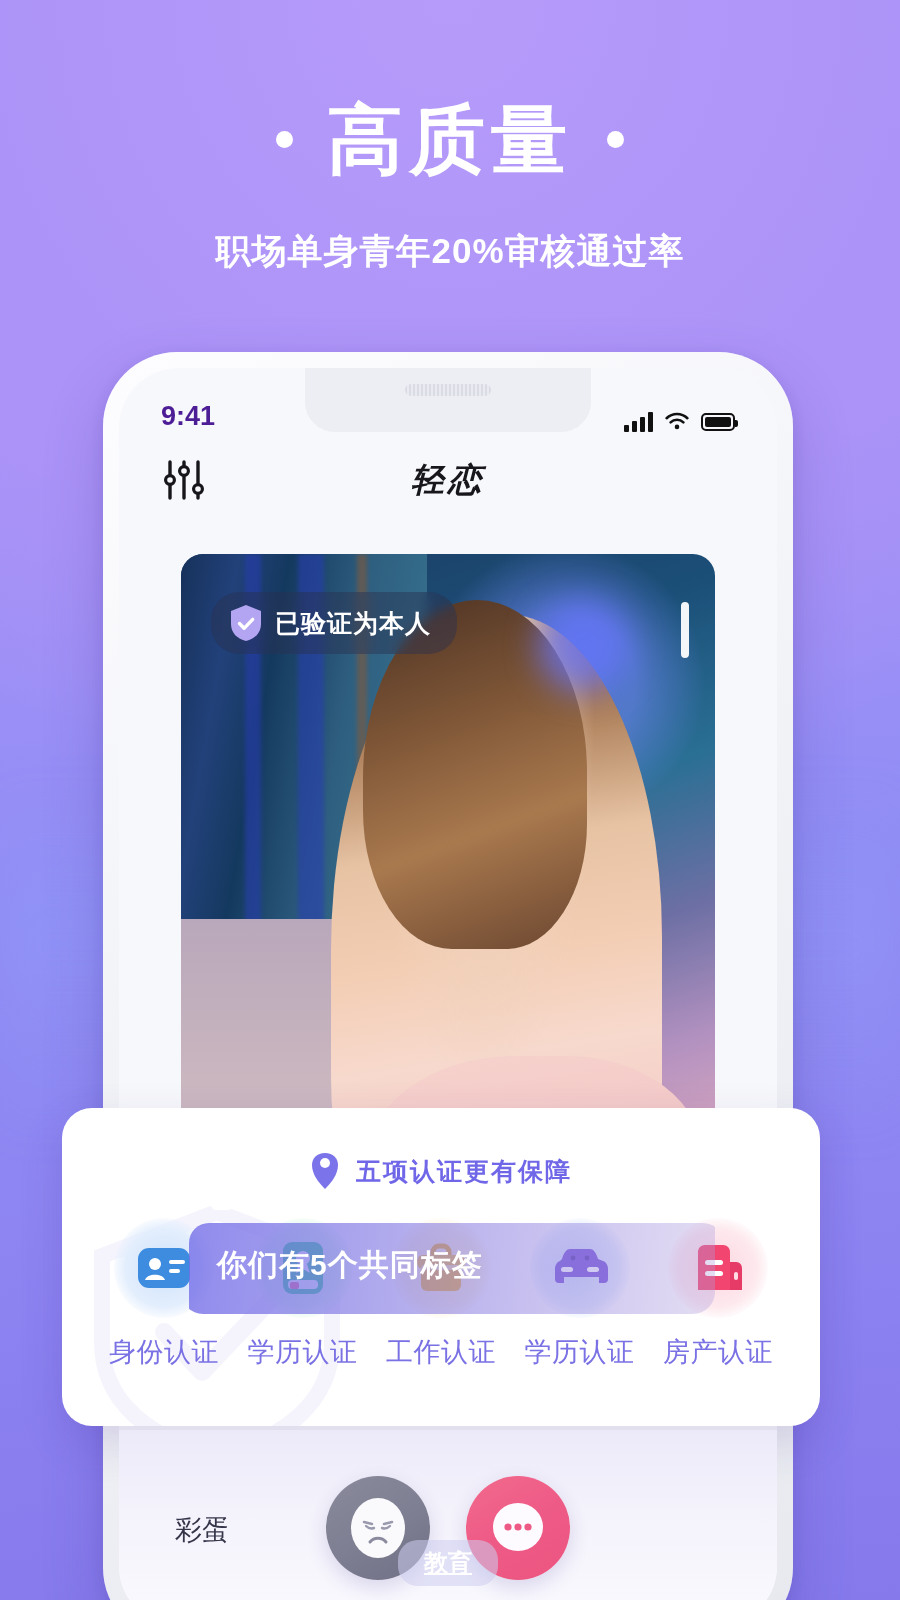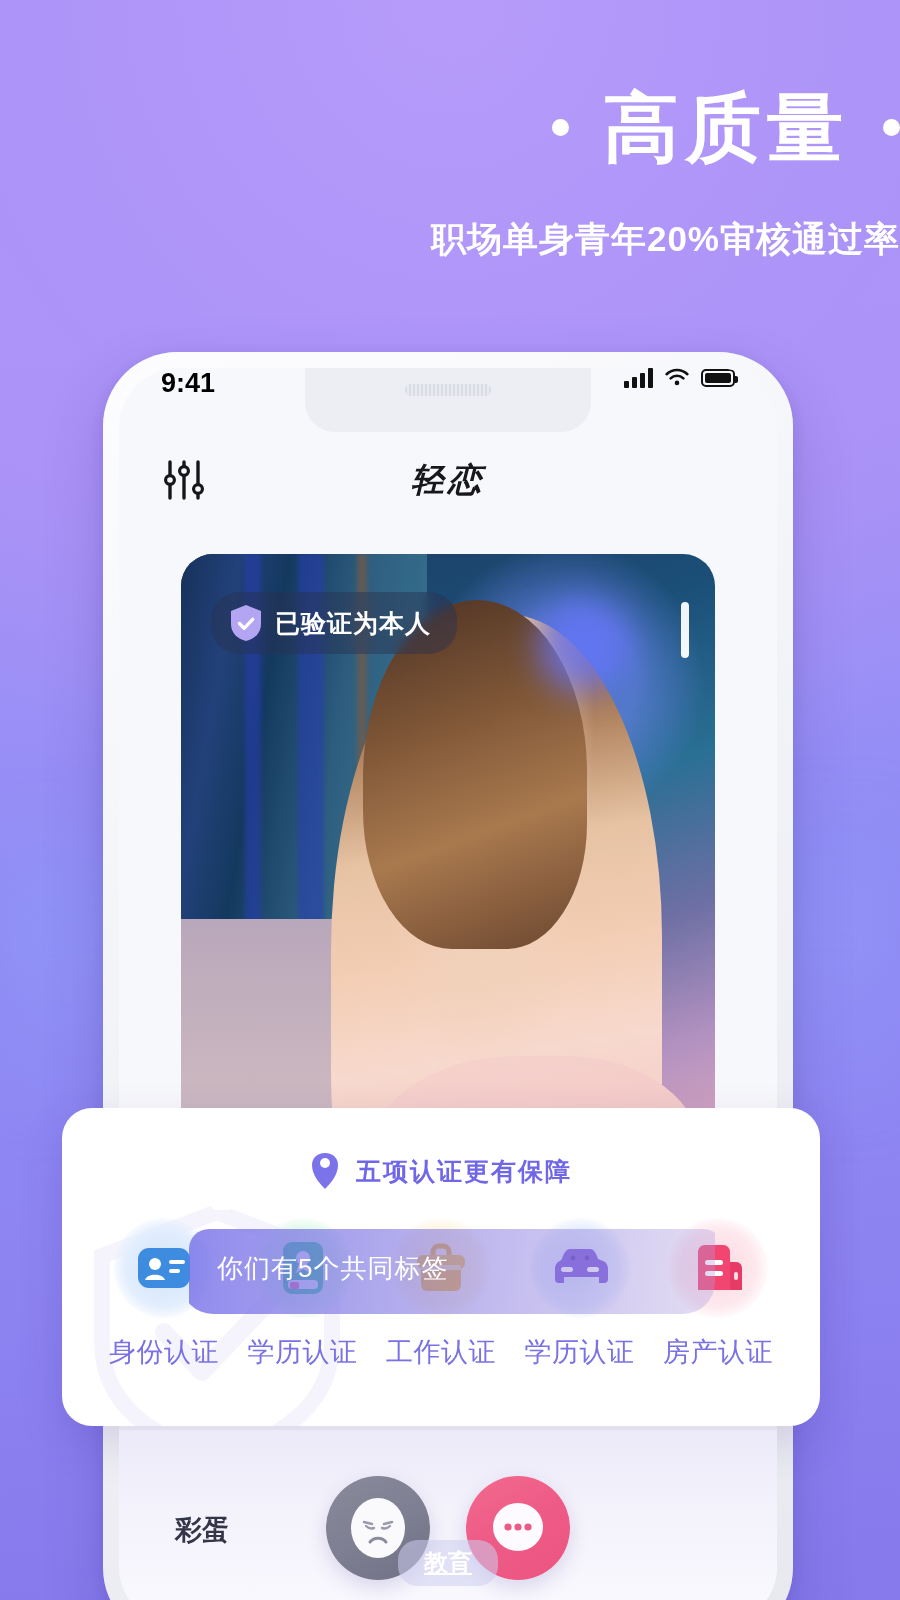--- a/index.html
+++ b/index.html
@@ -17,21 +17,21 @@
       radial-gradient(120% 70% at 50% 0%, #b69bfa 0%, #ac93f7 45%, rgba(172,147,247,0) 75%),
       linear-gradient(176deg, #b097f8 0%, #a892f7 28%, #8f8df5 55%, #8e86f2 72%, #8a7eef 88%, #8579ec 100%);
   }
   .bg-sheen {
     position:absolute; left:0; right:0; top:780px; height:360px;
     background:linear-gradient(180deg, rgba(160,170,255,0) 0%, rgba(150,160,252,.30) 45%, rgba(160,150,250,0) 100%);
     filter:blur(22px);
   }
 
   
-  .hero { position:absolute; left:0; right:0; top:88px; text-align:right; }
+  .hero { position:absolute; left:0; right:0; top:100px; text-align:center; }
   .hero-title {
     font-size:76px; font-weight:bold; color:#fff; letter-spacing:6px;
     line-height:1.05; white-space:nowrap;
     display:inline-flex; align-items:center; gap:34px;
   }
   .hero-dot { width:17px; height:17px; border-radius:50%; background:#fff; display:inline-block; }
   .hero-sub {
     margin-top:48px; font-size:35px; font-weight:bold; color:#fff;
     letter-spacing:1px;
   }
@@ -55,22 +55,22 @@
   }
   .speaker {
     position:absolute; left:50%; transform:translateX(-50%); top:16px;
     width:86px; height:12px; border-radius:7px;
     background:repeating-linear-gradient(90deg,#d9dce4 0 2px,#e9ebf1 2px 4px);
   }
 
   
   .statusbar {
     position:absolute; top:0; left:0; right:0; height:64px; z-index:7;
-    display:flex; align-items:flex-start; justify-content:space-between;
-    padding:0 42px; font-size:27px; font-weight:bold; color:#000000;
+    display:flex; align-items:flex-end; justify-content:space-between;
+    padding:0 42px; font-size:27px; font-weight:bold; color:#4c1d95;
   }
   .status-right { display:flex; align-items:center; gap:11px; }
   .sig { display:flex; align-items:flex-end; gap:3px; height:20px; }
   .sig i { width:5px; background:#111; border-radius:1px; display:block; }
   .sig i:nth-child(1){height:7px}.sig i:nth-child(2){height:11px}
   .sig i:nth-child(3){height:15px}.sig i:nth-child(4){height:20px}
   .batt { width:34px; height:18px; border:2px solid #111; border-radius:5px; position:relative; padding:2px; }
   .batt::after { content:""; position:absolute; right:-5px; top:5px; width:3px; height:7px; background:#111; border-radius:0 2px 2px 0; }
   .batt i { display:block; width:100%; height:100%; background:#111; border-radius:2px; }
 
@@ -81,21 +81,21 @@
   }
   .app-title { font-size:33px; font-weight:bold; color:#18181c; letter-spacing:4px; }
   .filter-btn {
     position:absolute; left:44px; top:50%; transform:translateY(-50%);
     width:42px; height:40px;
   }
 
   
   .photo-card {
     position:absolute; left:62px; top:186px; right:62px; height:760px;
-    border-radius:32px; overflow:hidden;
+    border-radius:22px; overflow:hidden;
     background:
       radial-gradient(circle at 72% 17%, rgba(120,140,255,.55) 0 70px, rgba(120,140,255,0) 140px),
       linear-gradient(161deg,#1d3c63 0%,#1b4f78 22%,#2a6f94 40%,#6d6fa4 56%,#b291c0 70%,#d9a7bf 82%,#efc3c6 100%);
   }
   .photo-figure { position:absolute; inset:0; }
   .ph-wall {
     position:absolute; left:0; top:0; width:46%; height:56%;
     background:linear-gradient(100deg,#16315a 0%,#22417a 18%,#14395f 34%,#2f5f80 60%,#3a7b96 100%);
   }
   .ph-stripe { position:absolute; top:0; width:16px; height:56%; background:rgba(40,60,180,.55); filter:blur(2px); }
@@ -146,30 +146,30 @@
   .dots { position:absolute; left:30px; bottom:104px; display:flex; gap:16px; z-index:3; }
   .dots i { display:block; width:22px; height:11px; border-radius:6px; background:rgba(255,255,255,.55); }
   .dots i.on { background:#fff; }
 
   .tags-bar {
     position:absolute; left:8px; right:-8px; bottom:0; z-index:3;
     background:linear-gradient(95deg, rgba(116,110,232,.80) 0%, rgba(135,124,226,.60) 45%, rgba(180,160,220,.34) 100%);
     border-top-left-radius:20px; border-top-right-radius:20px;
     padding:22px 0 28px 28px;
   }
-  .tags-bar span { color:#fff; font-size:26px; font-weight:normal; letter-spacing:1px; }
+  .tags-bar span { color:#fff; font-size:30px; font-weight:bold; letter-spacing:1px; }
 
   
   .action-bar {
     position:absolute; left:0; right:0; bottom:0; height:196px; z-index:4;
     background:linear-gradient(180deg,#eceaf9 0%,#f4f2fb 42%,#fafaff 100%);
     display:flex; align-items:center; justify-content:center; gap:36px;
   }
   .easter-egg {
-    position:absolute; left:56px; top:82px; font-size:27px; color:#35354a; font-weight:bold;text-align:right;
+    position:absolute; left:56px; top:82px; font-size:27px; color:#35354a; font-weight:normal;text-align:right;
   }
   .tag-edu {
     position:absolute; left:50%; transform:translateX(-50%); bottom:40px;
     background:rgba(206,206,240,.55); color:#fff; font-size:24px; font-weight:bold;
     border-radius:20px; padding:7px 26px;text-decoration:underline;
   }
   .btn-round {
     width:104px; height:104px; border-radius:50%;
     display:flex; align-items:center; justify-content:center; flex:none;
     box-shadow:0 8px 20px rgba(70,50,140,.16);

